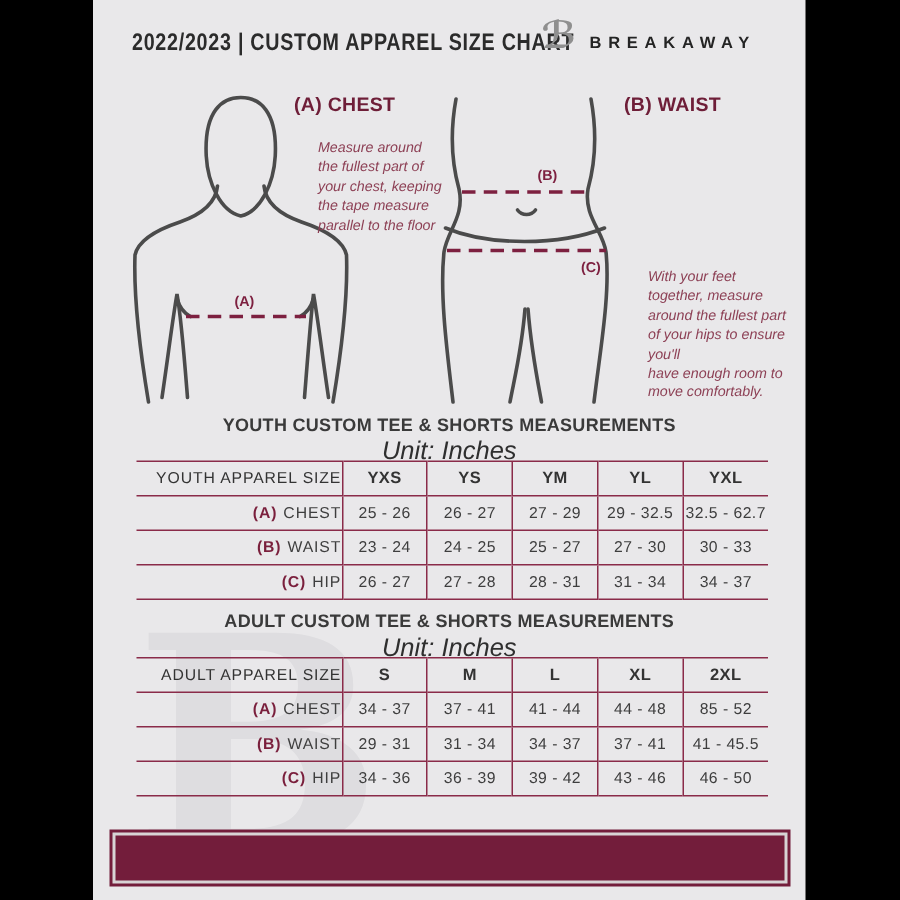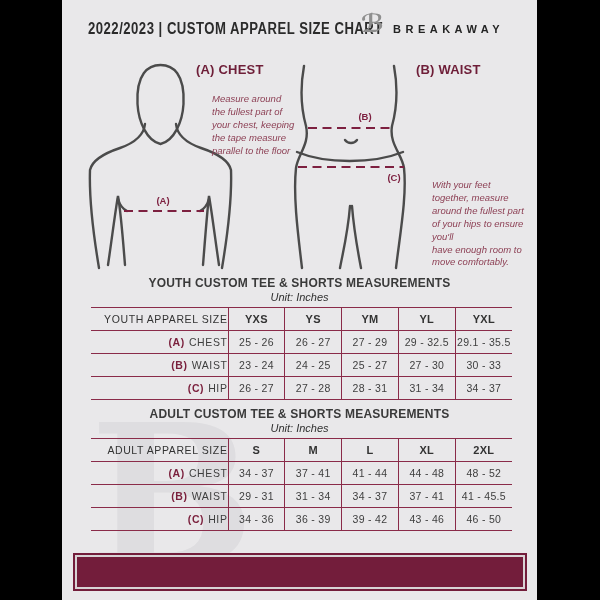--- a/index.html
+++ b/index.html
@@ -50,21 +50,21 @@
   .dashline { stroke:#7d2040; stroke-width:2.2; stroke-dasharray:9 5.5; }
   .marker { fill:#7d2040; font-weight:bold; font-size:9.5px;
             font-family:"Liberation Sans", sans-serif; }
   
   .tbl-title {
     position:absolute; left:0; width:100%; text-align:center; z-index:1;
     font-size:12px; font-weight:bold; color:#3a3a3a; letter-spacing:0.2px;
   }
   .tbl-unit {
     position:absolute; left:0; width:100%; text-align:center; z-index:1;
-    font-size:11px; font-style:italic; color:#2f2f2f;
+    font-size:17px; font-style:italic; color:#2f2f2f;
   }
   #youth-title { top:276px; }  #youth-unit { top:291px; }
   #adult-title { top:407px; }  #adult-unit { top:422px; }
   table.size-table {
     position:absolute; left:29px; width:421px; z-index:1;
     border-collapse:collapse; table-layout:fixed;
     border-bottom:1.5px solid #8a2b49;
   }
   #youth-table { top:307px; }
   #adult-table { top:438px; }
@@ -165,21 +165,21 @@
       <th class="size-head">YM</th>
       <th class="size-head">YL</th>
       <th class="size-head">YXL</th>
     </tr>
     <tr>
       <td class="rowlabel"><span class="prefix">(A)</span><span>CHEST</span></td>
       <td>25 - 26</td>
       <td>26 - 27</td>
       <td>27 - 29</td>
       <td>29 - 32.5</td>
-      <td>29.1 - 35.5</td>
+      <td>32.5 - 62.7</td>
     </tr>
     <tr>
       <td class="rowlabel"><span class="prefix">(B)</span><span>WAIST</span></td>
       <td>23 - 24</td>
       <td>24 - 25</td>
       <td>25 - 27</td>
       <td>27 - 30</td>
       <td>30 - 33</td>
     </tr>
     <tr>
@@ -212,21 +212,21 @@
       <th class="size-head">L</th>
       <th class="size-head">XL</th>
       <th class="size-head">2XL</th>
     </tr>
     <tr>
       <td class="rowlabel"><span class="prefix">(A)</span><span>CHEST</span></td>
       <td>34 - 37</td>
       <td>37 - 41</td>
       <td>41 - 44</td>
       <td>44 - 48</td>
-      <td>48 - 52</td>
+      <td>85 - 52</td>
     </tr>
     <tr>
       <td class="rowlabel"><span class="prefix">(B)</span><span>WAIST</span></td>
       <td>29 - 31</td>
       <td>31 - 34</td>
       <td>34 - 37</td>
       <td>37 - 41</td>
       <td>41 - 45.5</td>
     </tr>
     <tr>

